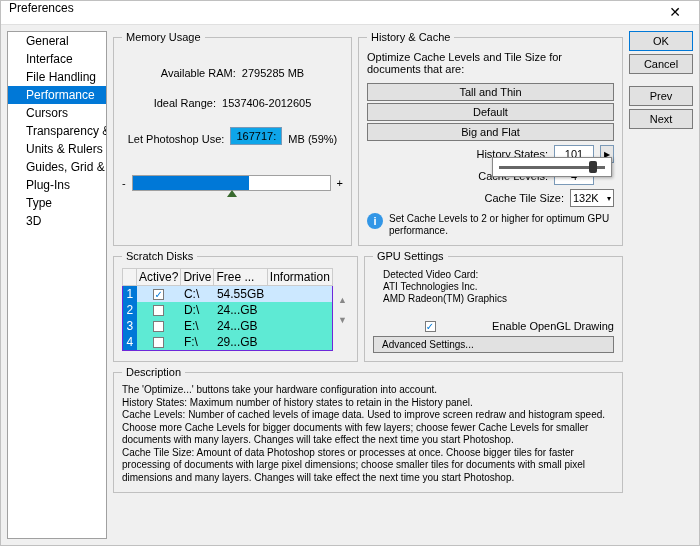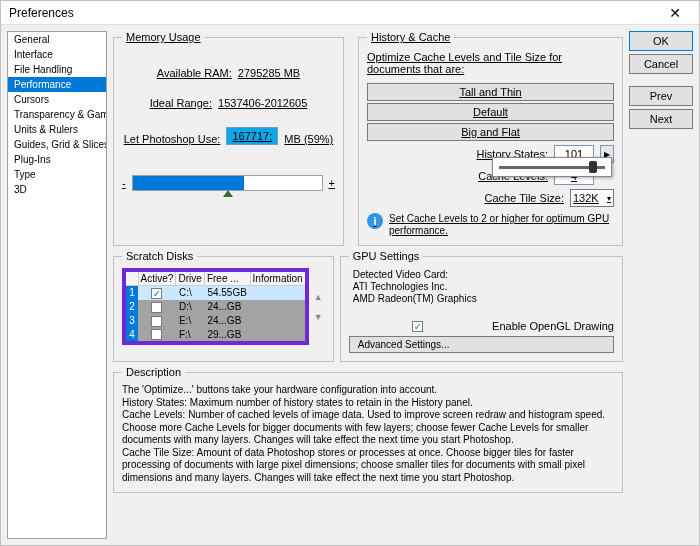--- a/index.html
+++ b/index.html
@@ -14,21 +14,21 @@
   height: 546px;
   border: 1px solid #c0c0c0;
   display: flex;
   flex-direction: column;
   background: #f0f0f0;
 }
 .titlebar {
   height: 24px;
   background: #fff;
   display: flex;
-  align-items: center;
+  align-items: flex-start;
   padding: 0 4px;
   border-bottom: 1px solid #e0e0e0;
 }
 .titlebar-title { flex: 1; font-size: 12px; padding-left: 4px; }
 .close-btn {
   width: 40px;
   height: 22px;
   display: flex;
   align-items: center;
   justify-content: center;
@@ -42,22 +42,22 @@
   gap: 6px;
 }
 .sidebar {
   width: 100px;
   border: 1px solid #a0a0a0;
   background: #fff;
   display: flex;
   flex-direction: column;
 }
 .sidebar-item {
-  font-size: 10px;
-  padding: 2px 6px;
+  font-size: 12px;
+  padding: 2px 18px;
   cursor: pointer;
   white-space: nowrap;
   overflow: hidden;
   text-overflow: clip;
 }
 .sidebar-item.selected { background: #0078d7; color: #fff; }
 .main-col {
   flex: 1;
   display: flex;
   flex-direction: column;
@@ -132,50 +132,50 @@
 }
 .info-row { display: flex; gap: 6px; align-items: flex-start; margin-top: 6px; }
 .info-icon {
   width: 16px; height: 16px; border-radius: 50%; background: #3296e6; color: #fff;
   display: flex; align-items: center; justify-content: center; font-weight: bold; font-size: 11px;
   flex-shrink: 0;
 }
 .info-txt { font-size: 10px; line-height: 1.2; }
 .scratch { width: 215px; }
 .scratch-table {
-  border: 4px solid #6d28d9; background: #a3a3a3; width: 100%; border-collapse: collapse;
-  font-size: 10px;
+  border: 1px solid #6d28d9; background: #5eead4; width: 100%; border-collapse: collapse;
+  font-size: 12px;
 }
 .scratch-table th {
   background: #f4f4f4; border: 1px solid #ccc; padding: 1px 2px; text-align: left; font-weight: normal;
 }
 .scratch-table td { padding: 1px 3px; }
 .scratch-table td.numcol {
   background: #0078d7; color: #fff; width: 14px; text-align: center;
 }
 .scratch-table tr.hi { background: #cce8ff; }
 .scratch-body { display: flex; gap: 3px; }
 .scroll-arrows { width: 14px; display: flex; flex-direction: column; justify-content: center; gap: 10px; }
 .scroll-arrows span { font-size: 9px; color: #888; text-align: center; cursor: pointer; }
 .checkbox {
   width: 11px; height: 11px; border: 1px solid #7a7a7a; background: #fff; display: inline-flex;
   align-items: center; justify-content: center; font-size: 9px; vertical-align: middle;
   margin: 0 auto;
 }
 .checkbox.checked::after { content: "✓"; color: #0078d7; font-size: 10px; line-height: 9px; }
 .gpu { flex: 1; position: relative; }
-.gpu-line { font-size: 10px; margin: 1px 4px; }
+.gpu-line { font-size: 10px; margin: 1px 10px; }
 .gpu-check-row { display: flex; align-items: center; gap: 5px; margin-top: 16px; }
 .adv-btn {
   margin-top: 4px; padding: 2px 8px; border: 1px solid #7a7a7a; background: #e1e1e1; font-size: 10px;
   cursor: pointer;
 }
 .description { }
 .desc-text { font-size: 10px; line-height: 1.25; }
-.top-row { display: flex; gap: 14px; position: relative; text-decoration: underline; }
+.top-row { display: flex; gap: 6px; position: relative; }
 </style>
 </head>
 <body>
 
 <div class="window">
   <div class="titlebar">
     <span class="titlebar-title">Preferences</span>
     <div class="close-btn">
       <span>✕</span>
     </div>

